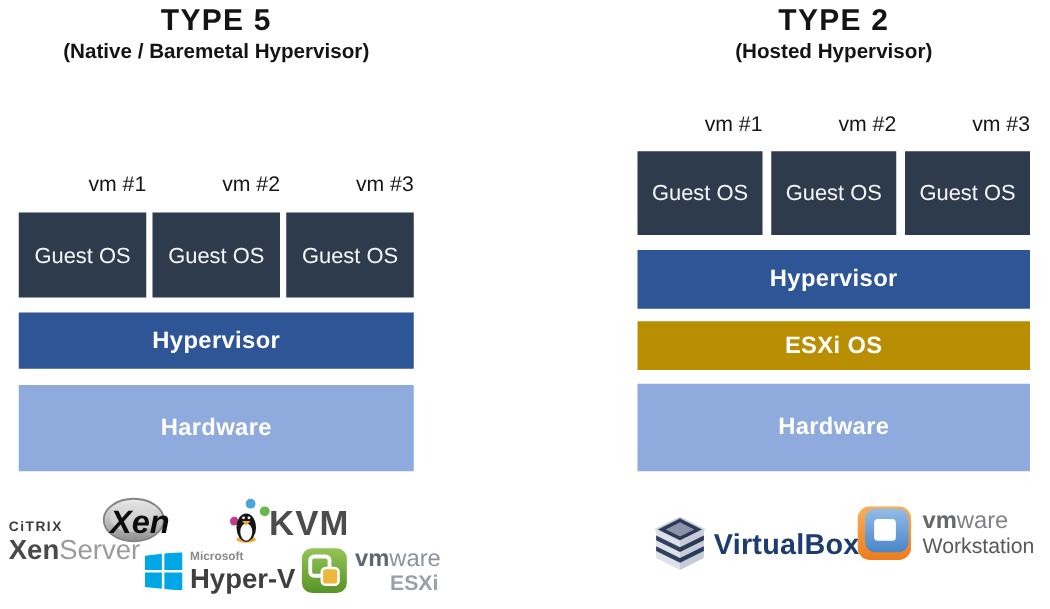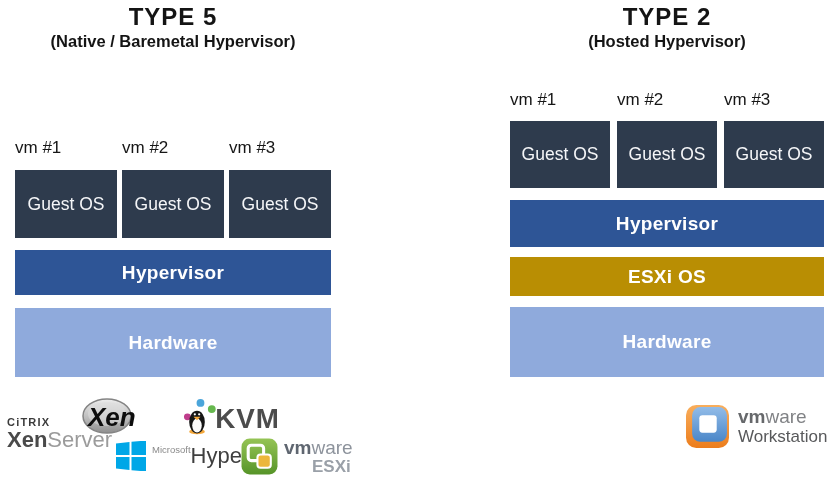--- a/index.html
+++ b/index.html
@@ -17,21 +17,21 @@
     font-size:24px; font-weight:700; letter-spacing:1px; color:#141414;
   }
   .subtitle {
     position:absolute; top:32px; left:-20px; width:calc(100% + 40px); text-align:center;
     font-size:16.5px; font-weight:600; color:#141414;
   }
 
   .vm-row { position:absolute; left:0; width:100%; display:flex; }
   .vm-row.t1 { top:138px; gap:5px; }
   .vm-row.t2 { top:90px;  gap:7px; }
-  .vm-label { flex:1; text-align:left; font-size:17px; color:#161616; }
+  .vm-label { flex:1; text-align:right; font-size:17px; color:#161616; }
 
   .guest-row { position:absolute; left:0; width:100%; display:flex; }
   .guest-row.t1 { top:170px; gap:5px; }
   .guest-row.t2 { top:121px; gap:7px; }
   .guest-box {
     flex:1; background:#2e3b4d; color:#f5f6f8;
     display:flex; align-items:center; justify-content:center; font-size:17.5px;
   }
   .guest-row.t1 .guest-box { height:68px; }
   .guest-row.t2 .guest-box { height:67px; }
@@ -57,21 +57,21 @@
   
   .logo-kvm { left:162px; top:396px;text-align:center; }
   
   .logo-citrix { left:-8px; top:416px; display:block; }
   .citrix-company { display:block; font-size:11px; font-weight:700; letter-spacing:1.2px; color:#3c3c3c; }
   .citrix-product { display:block; font-size:22px; line-height:24px; }
   .citrix-product .p-bold  { color:#4a4a4a; font-weight:600; }
   .citrix-product .p-light { color:#9b9b9b; font-weight:400; }
   
   .logo-hyperv { left:101px; top:441px; gap:6px; }
-  .hyperv-text { display:flex; line-height:1; }
+  .hyperv-text { display:flex; flex-direction:column; line-height:1;font-weight:bold; }
   .hyperv-company { font-size:9.5px; color:#8a8a8a; margin-bottom:1px; }
   .hyperv-product { font-size:22px; color:#3f3f3f; }
   
   .logo-esxi { left:226px; top:438px; gap:6px; }
   .esxi-text { display:flex; flex-direction:column; line-height:1.05; }
   .esxi-brand { font-size:19px; }
   .esxi-brand .b-bold  { font-weight:700; color:#5f6670; }
   .esxi-brand .b-light { font-weight:400; color:#8d939c; }
   .esxi-product { font-size:17px; color:#9aa0a8; padding-left:28px;font-weight:bold; }
   
@@ -189,20 +189,33 @@
     <div class="guest-row t2">
       <div class="guest-box">Guest OS</div>
       <div class="guest-box">Guest OS</div>
       <div class="guest-box">Guest OS</div>
     </div>
 
     <div class="bar hypervisor t2-hypervisor">Hypervisor</div>
     <div class="bar hostos t2-hostos">ESXi OS</div>
     <div class="bar hardware t2-hardware">Hardware</div>
 
+    <div class="logo logo-vbox">
+      <svg width="42" height="46" viewBox="0 0 44 48">
+        <polygon points="22,2 42,12 22,22 2,12" fill="#2c3a55" stroke="#c8cfdd" stroke-width="1.5"></polygon>
+        <polygon points="22,6 34,12 22,18 10,12" fill="#8a94a8"></polygon>
+        <polygon points="2,12 22,22 22,46 2,36" fill="#dde1e9"></polygon>
+        <polygon points="42,12 22,22 22,46 42,36" fill="#c5cbd8"></polygon>
+        <polygon points="2,17 22,27 22,31 2,21" fill="#32415e"></polygon>
+        <polygon points="2,26 22,36 22,40 2,30" fill="#32415e"></polygon>
+        <polygon points="42,17 22,27 22,31 42,21" fill="#2c3a55"></polygon>
+        <polygon points="42,26 22,36 22,40 42,30" fill="#2c3a55"></polygon>
+      </svg>
+      <span class="vbox-text">VirtualBox</span>
+    </div>
 
     <div class="logo logo-wks">
       <svg width="43" height="43" viewBox="0 0 42 42">
         <defs>
           <linearGradient id="wo" x1="0" y1="0" x2="0" y2="1">
             <stop offset="0" stop-color="#f9ae5c"></stop>
             <stop offset="1" stop-color="#ec7d1c"></stop>
           </linearGradient>
           <linearGradient id="wb" x1="0" y1="0" x2="0" y2="1">
             <stop offset="0" stop-color="#92bce8"></stop>

